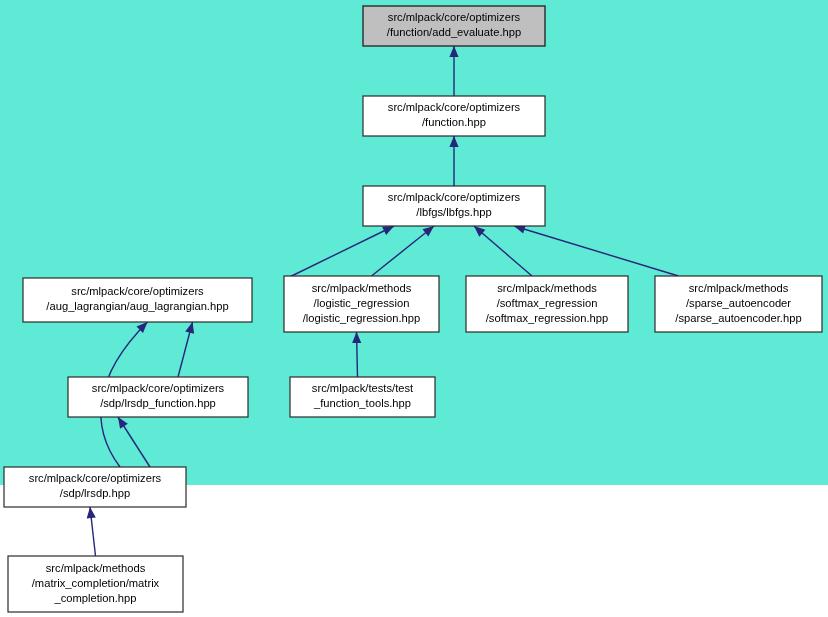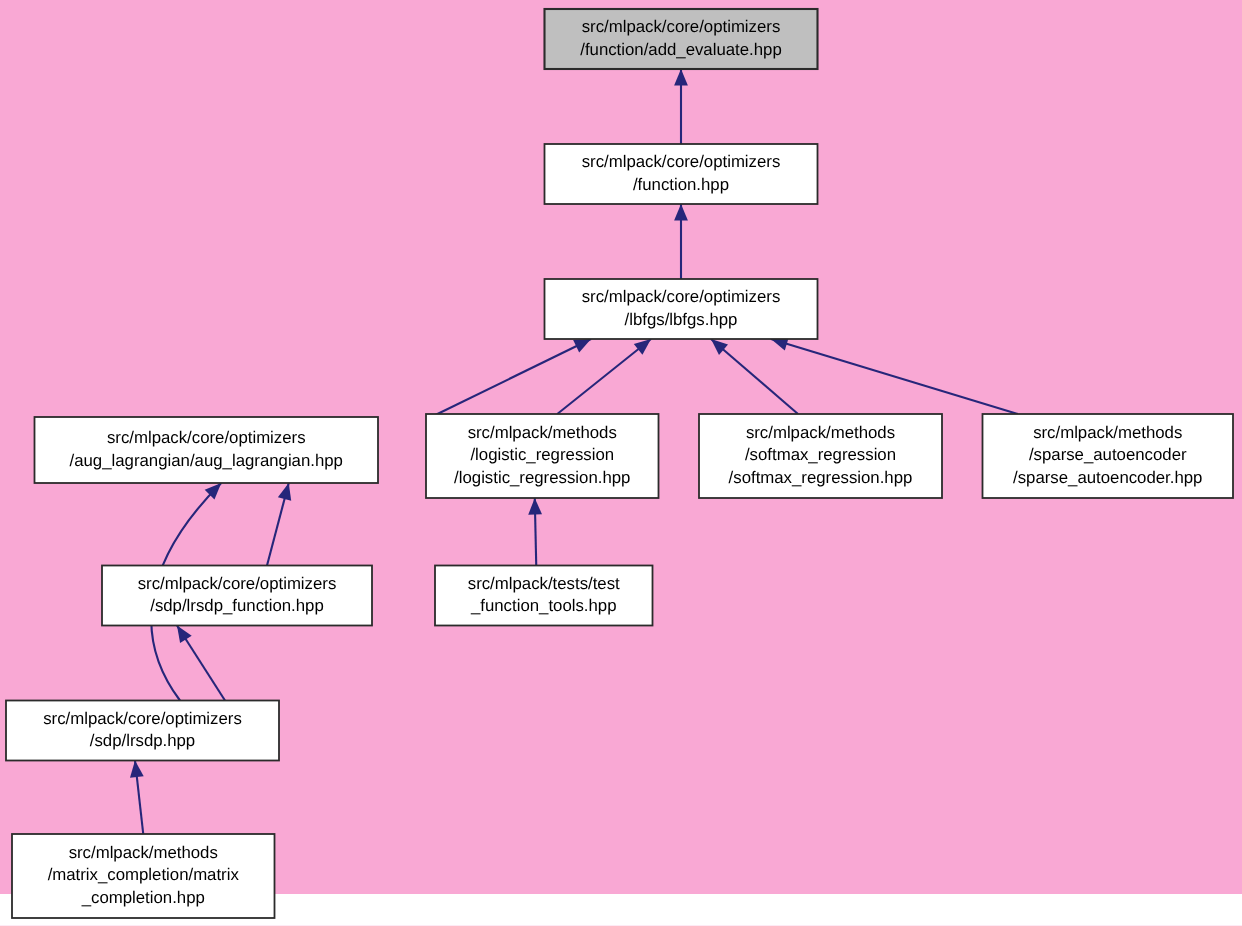--- a/index.html
+++ b/index.html
@@ -9,22 +9,22 @@
   }
   body {
     width: 828px;
     height: 617px;
     font-family: "Liberation Sans", sans-serif;
     overflow: hidden;
   }
   #graph-root {
     position: relative;
     width: 828px;
-    height: 596px;
-    background: #f9a8d4;
+    height: 485px;
+    background: #5eead4;
   }
   svg#graph-svg {
     position: absolute;
     left: 0;
     top: 0;
     width: 828px;
     height: 617px;
     display: block;
   }
   .node-box {

